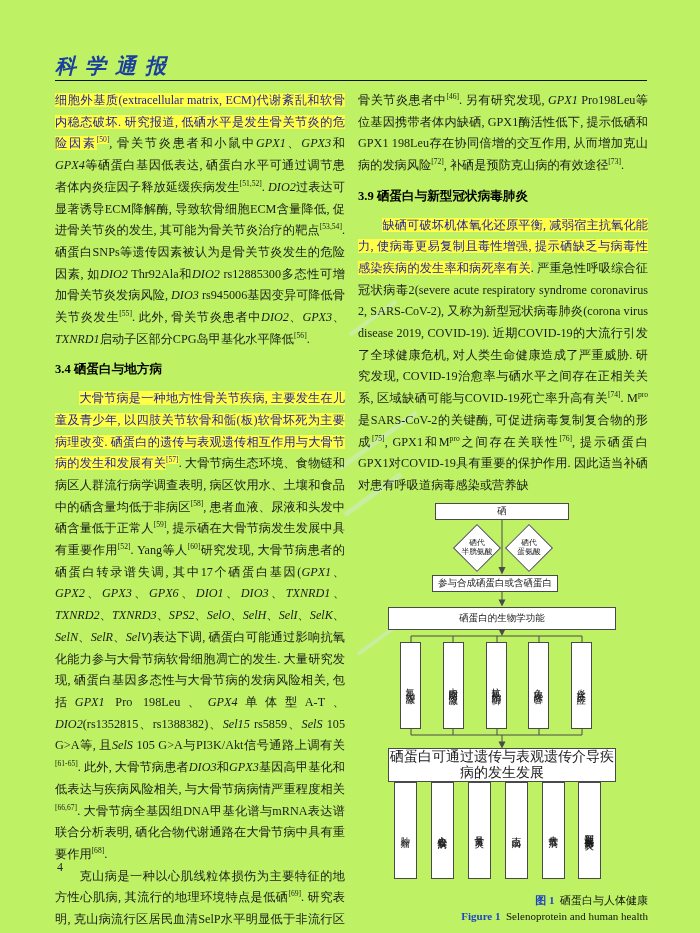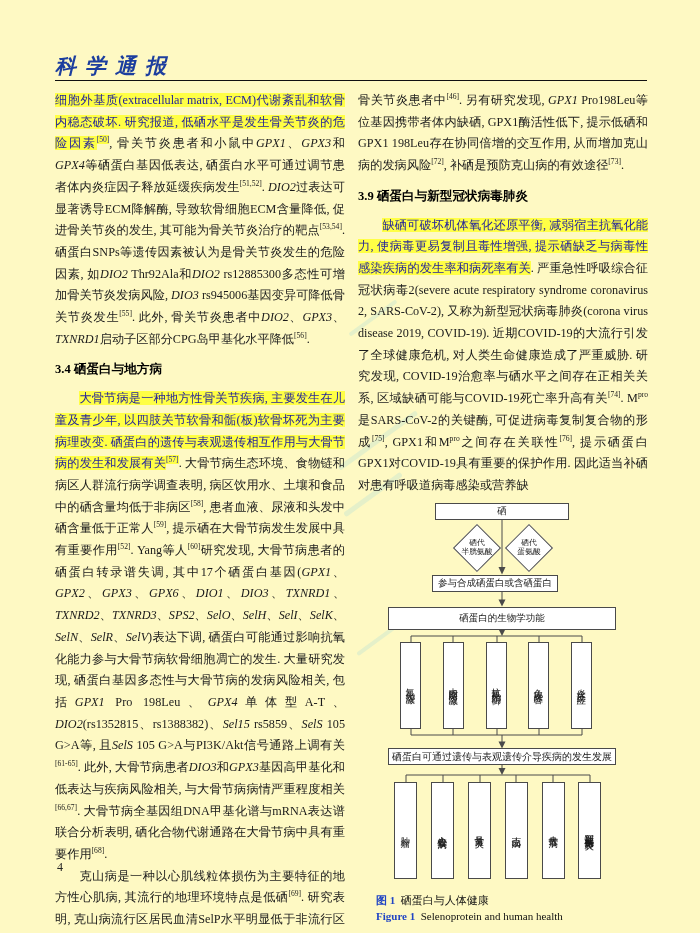--- a/index.html
+++ b/index.html
@@ -1,18 +1,18 @@
 <!DOCTYPE html>
 <html><head>
 <meta charset="utf-8">
 <style>
   html,body{margin:0;padding:0;background:#e8e8e8;}
   .page{
     position:relative; width:700px; height:933px; margin:0 auto;
-    background:#fef9c3; overflow:hidden;
+    background:#bef264; overflow:hidden;
     font-family:"Liberation Serif","DejaVu Serif",serif;
     color:#1a1a1a;
   }
   
   .logo{
     position:absolute; left:55px; top:52px;
     font-size:21px; font-weight:bold; font-style:italic;
     letter-spacing:9px; color:#1c3e9e;
   }
   .header-rule{
@@ -46,21 +46,21 @@
   .node{
     position:absolute; box-sizing:border-box; background:#fff;
     border:1px solid #4a4a4a; color:#1a1a1a;
     display:flex; align-items:center; justify-content:center;
     font-size:9.5px; line-height:1.1; text-align:center;
     font-family:"Liberation Sans","DejaVu Sans",sans-serif;
   }
   .n-se{left:47px; top:0; width:134px; height:17px;}
   .n-syn{left:44px; top:72px; width:126px; height:17px;}
   .n-bio{left:0; top:104px; width:228px; height:23px;}
-  .n-med{left:0; top:245px; width:228px; height:17px; font-size:10px;}
+  .n-med{left:0; top:245px; width:228px; height:34px; font-size:14px;}
   .diamond{
     position:absolute; width:32px; height:32px; background:#fff;
     border:1px solid #4a4a4a; transform:rotate(45deg);
     display:flex; align-items:center; justify-content:center;
   }
   .d1{left:72px; top:28px;} .d2{left:124px; top:28px;}
   .dtext{
     transform:rotate(-45deg); width:44px; text-align:center;
     font-size:7.8px; line-height:1.15; color:#1a1a1a;
     font-family:"Liberation Sans","DejaVu Sans",sans-serif;
@@ -72,21 +72,21 @@
     writing-mode:vertical-rl; text-orientation:upright;
     display:flex; align-items:center; justify-content:center;
     font-size:9.5px; letter-spacing:2px; color:#1a1a1a;
     font-family:"Liberation Sans","DejaVu Sans",sans-serif;
   }
   .func{top:139px; width:21px; height:87px;}
   .f0{left:12px;} .f1{left:55px;} .f2{left:98px;} .f3{left:140px;} .f4{left:183px;}
   .dis{top:279px; width:23px; height:97px; letter-spacing:1px;}
   .g0{left:6px;} .g1{left:43px;} .g2{left:80px;} .g3{left:117px;} .g4{left:154px;} .g5{left:190px;}
   
-  .caption{margin:9px 0 0 18px; font-size:11px; line-height:16px; text-align:left;}
+  .caption{margin:9px 0 0 8px; font-size:11px; line-height:16px; text-align:right;}
   .cap-label{color:#2145c4; font-weight:bold;}
   .cap-zh{color:#111;}
   .cap-en{color:#111;}
   
   .pagenum{position:absolute; left:57px; top:860px; font-size:12px; color:#222;}
 </style>
 </head>
 <body>
 
 <div class="page">

